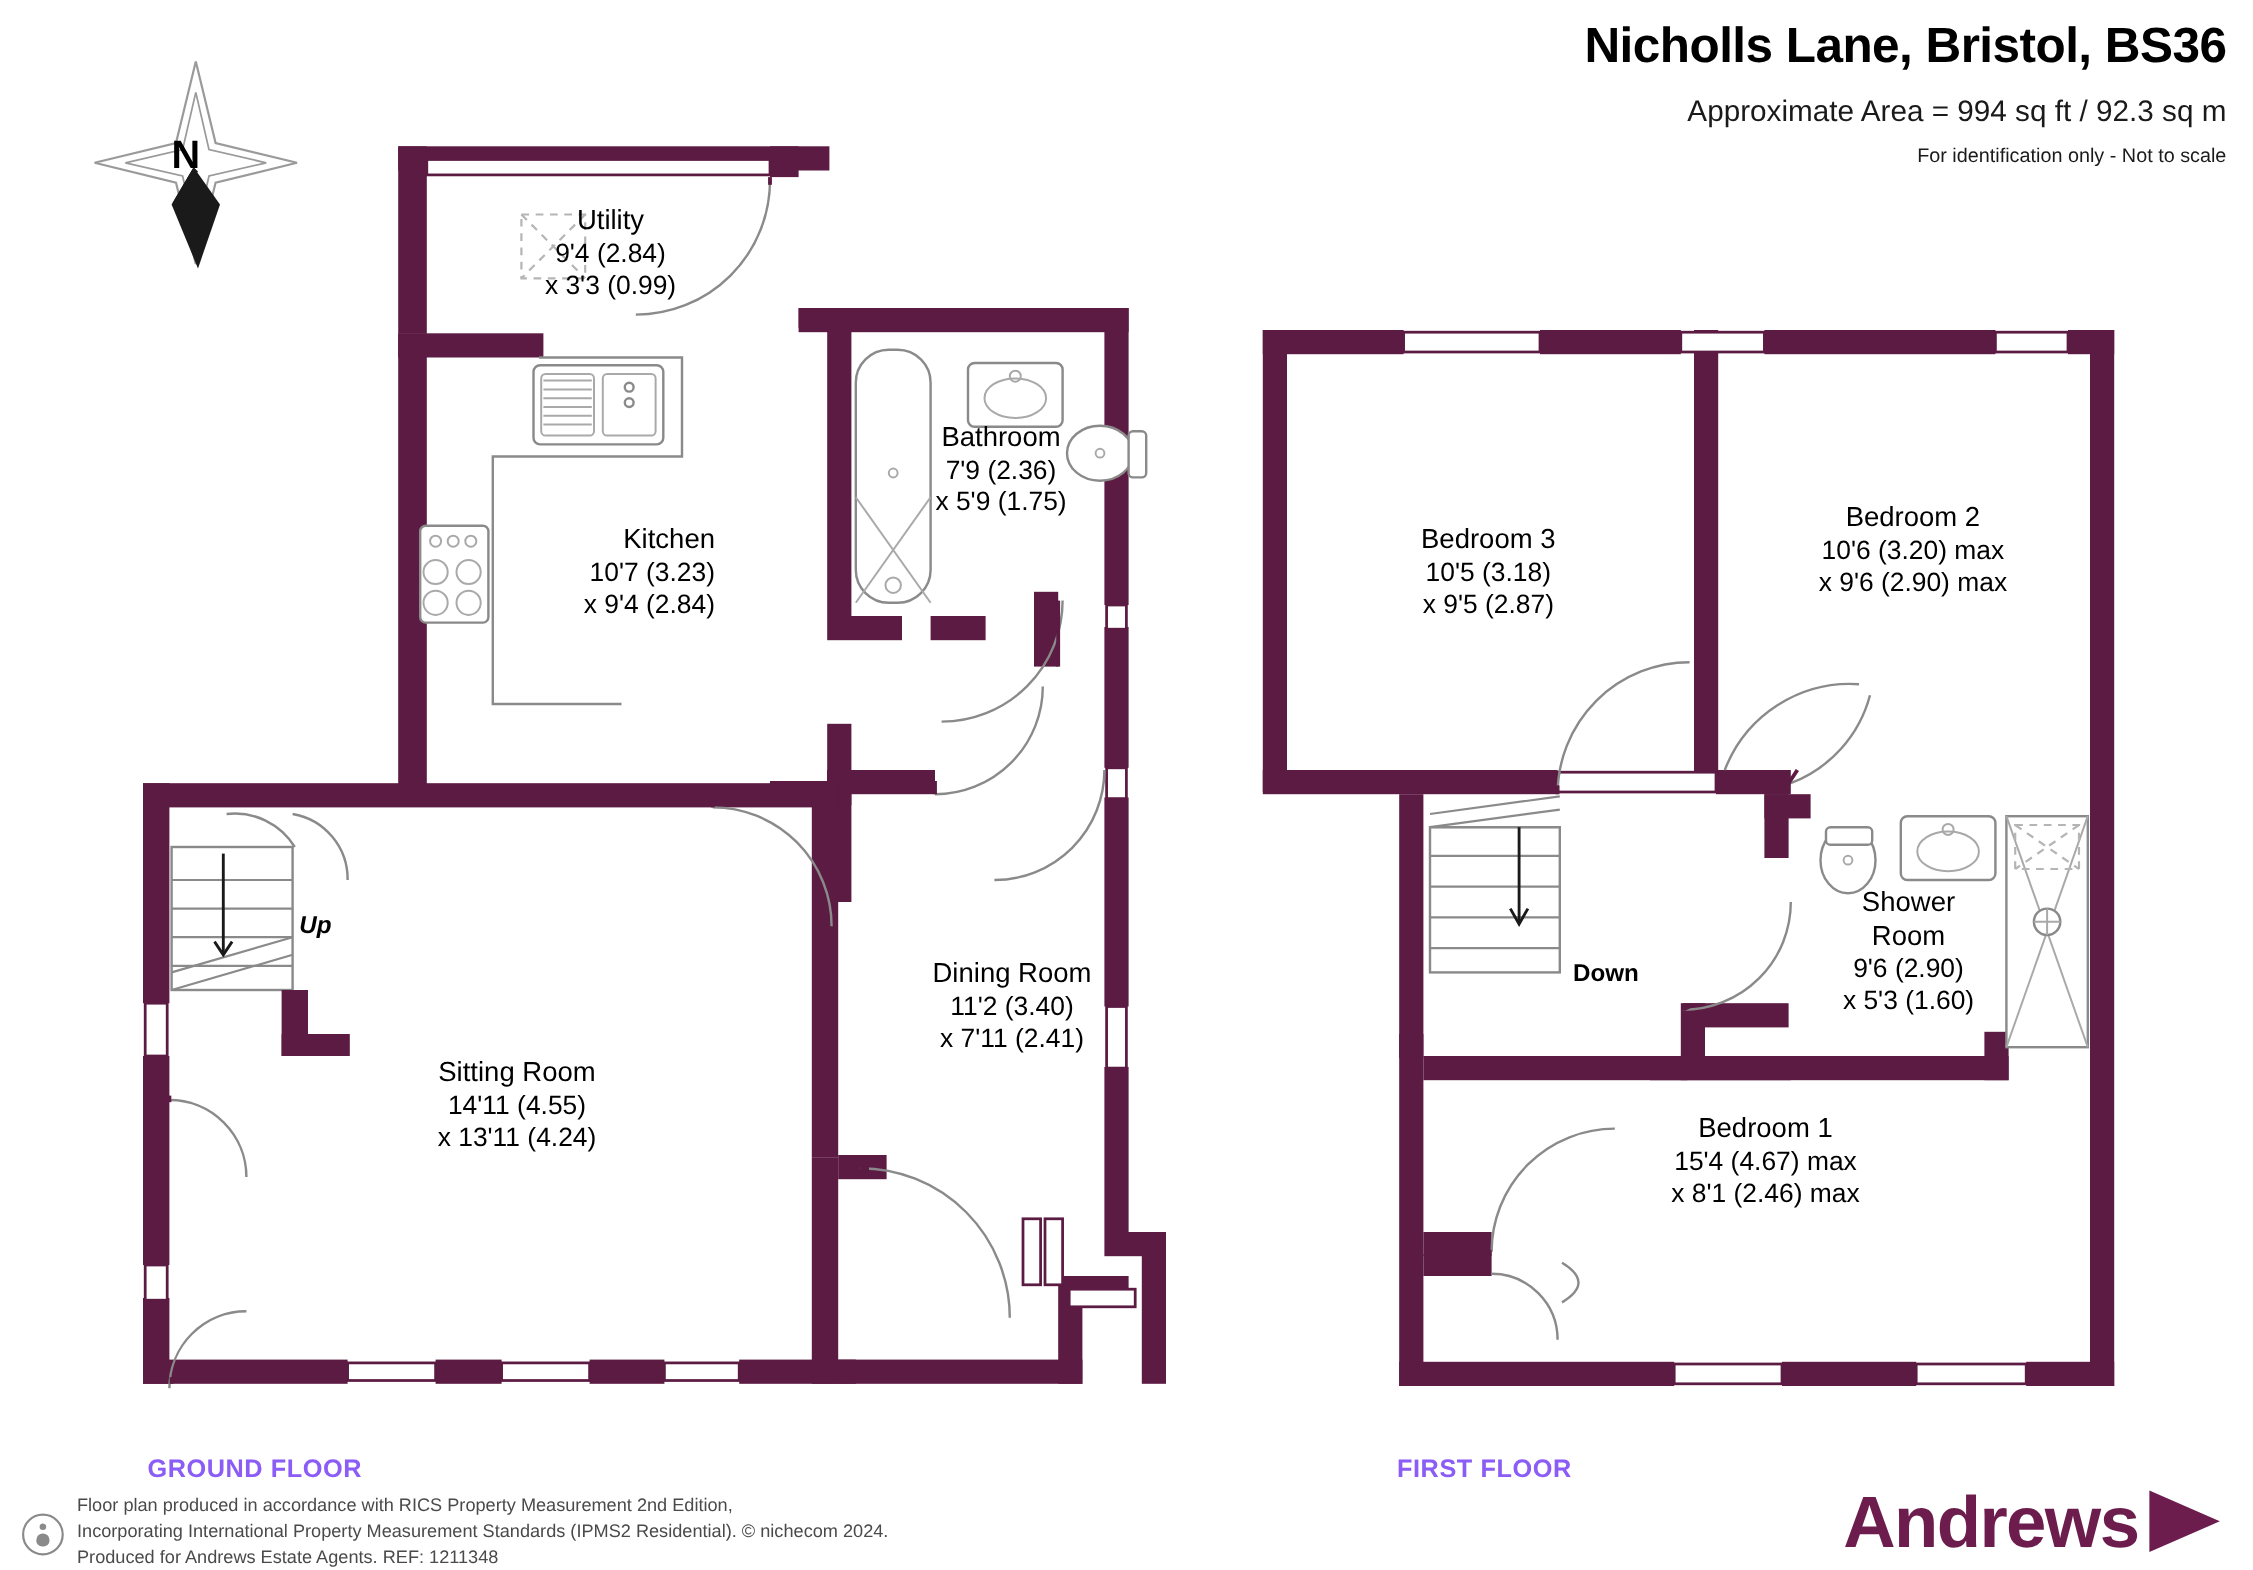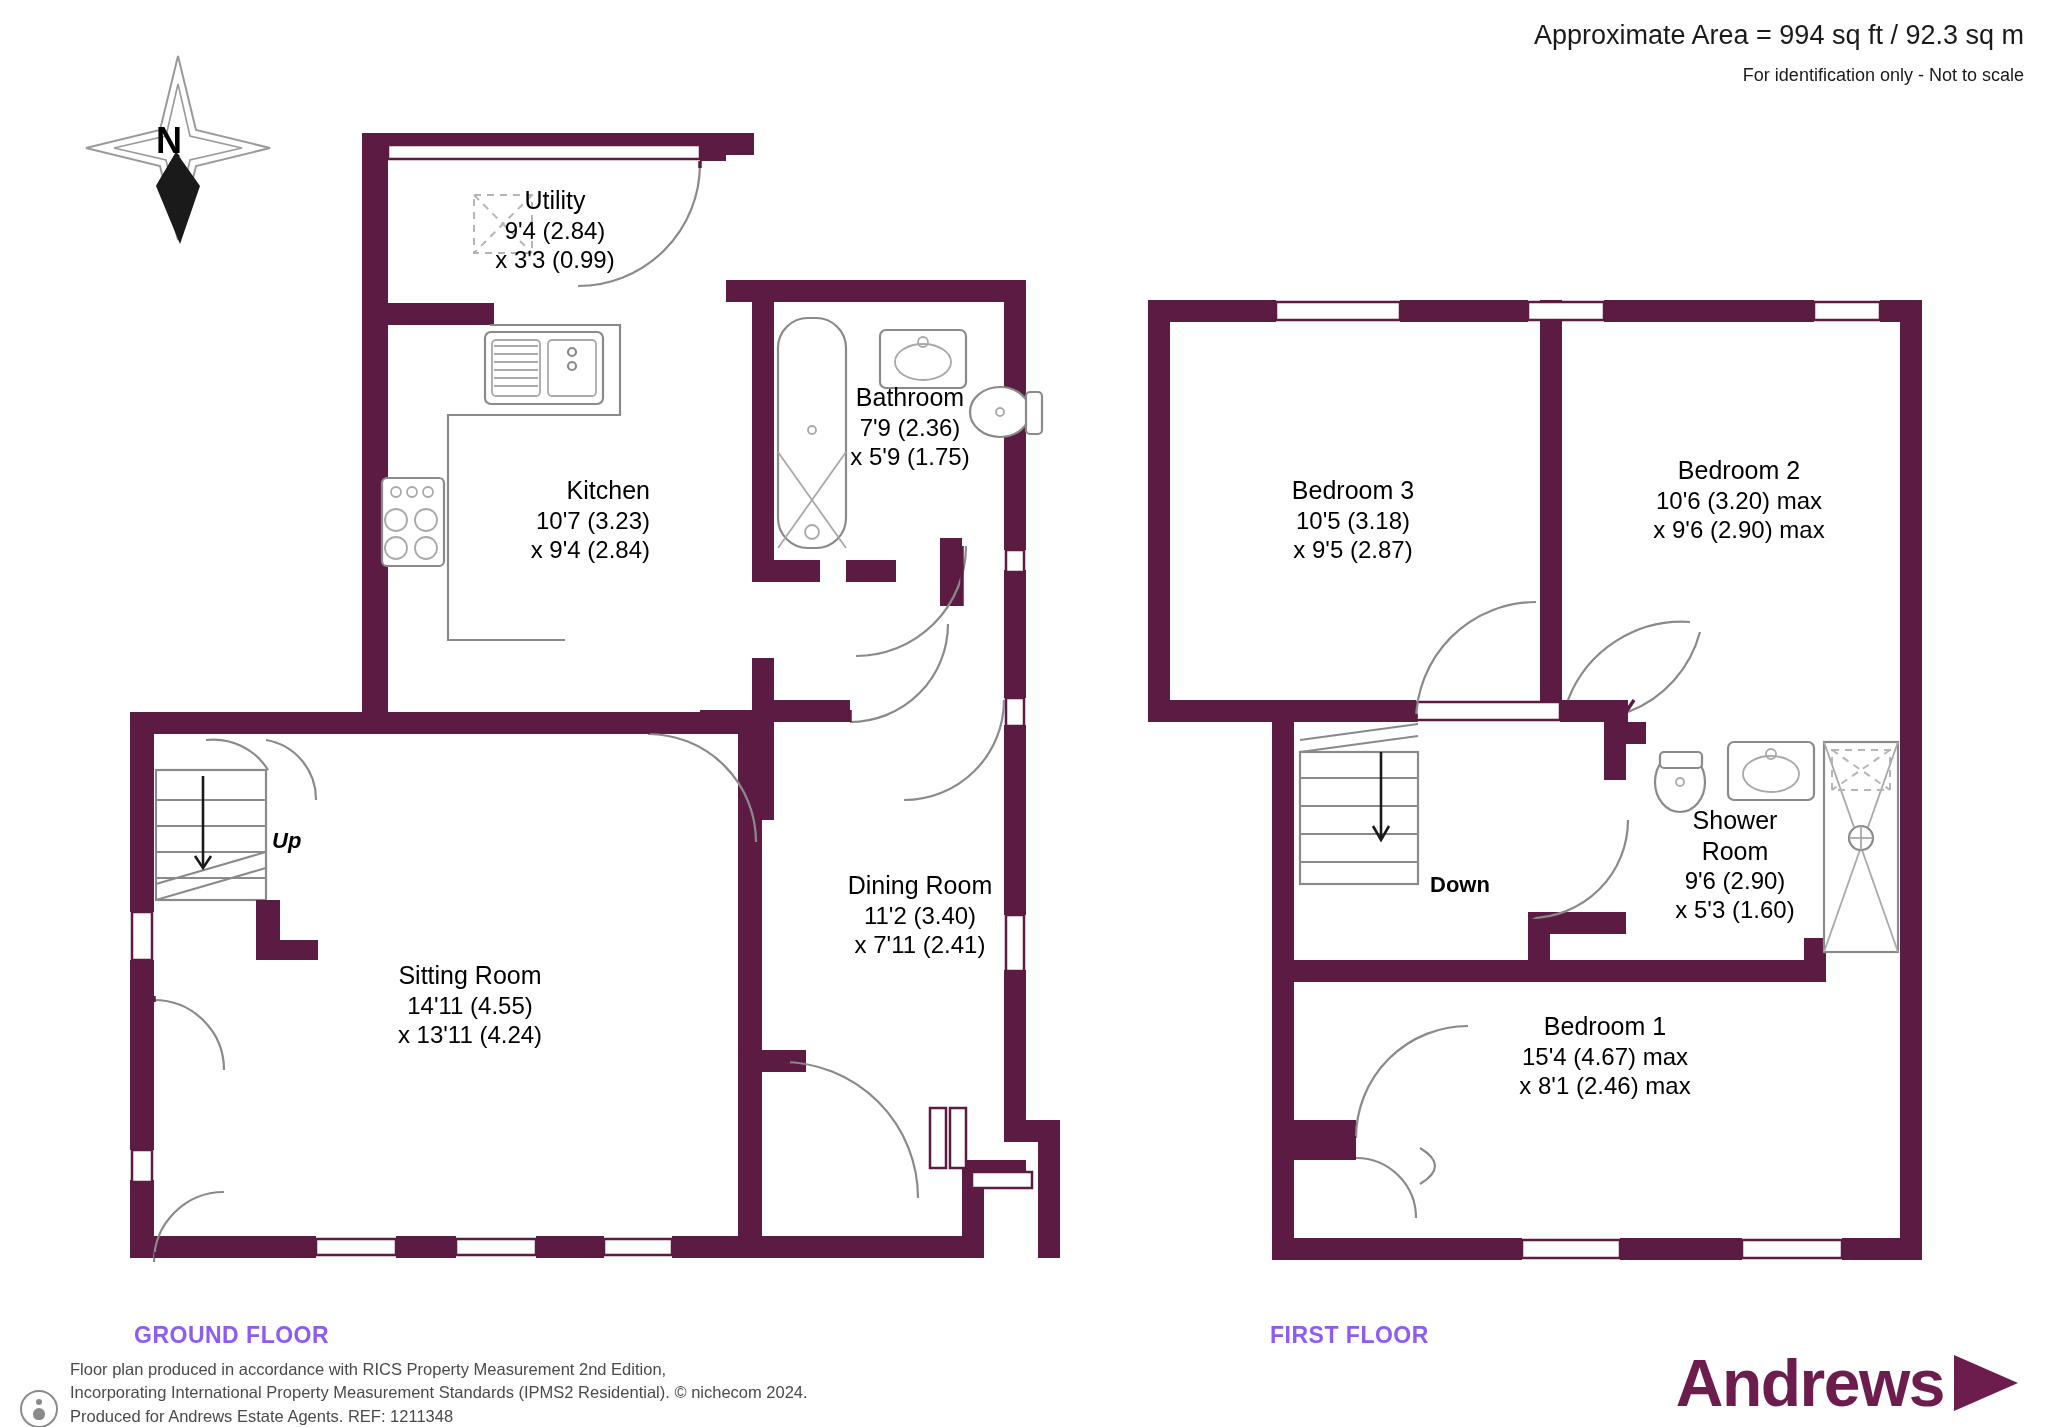--- a/index.html
+++ b/index.html
@@ -81,21 +81,21 @@
     font-weight: bold;
     color: #000;
   }
 
   
   #footer {
     position: absolute;
     left: 20px;
     top: 1358px;
     display: flex;
-    align-items: flex-end;
+    align-items: center;
     gap: 12px;
   }
   #footer-text {
     font-size: 16.5px;
     color: #4a4a4a;
     line-height: 1.42;
     white-space: nowrap;
   }
   #footer-text .ft-line { display: block; }
   #rics-badge {
@@ -436,20 +436,21 @@
 
   <g transform="translate(178,148)">
     <polygon fill="#ffffff" stroke="#9a9a9a" stroke-width="2" points="0,-92 18,-18 92,0 18,18 0,92 -18,18 -92,0 -18,-18"></polygon>
     <polygon fill="#ffffff" stroke="#9a9a9a" stroke-width="1.6" points="0,-64 12,-12 64,0 12,12 0,64 -12,12 -64,0 -12,-12"></polygon>
     <polygon fill="#1a1a1a" points="-2,4 -22,38 2,96 22,38"></polygon>
     <polygon fill="#1a1a1a" points="-2,4 -22,38 2,8"></polygon>
   </g>
 </svg>
 
 <div id="header">
+  <div id="plan-title">Nicholls Lane, Bristol, BS36</div>
   <div id="plan-area">Approximate Area = 994 sq ft / 92.3 sq m</div>
   <div id="plan-note">For identification only - Not to scale</div>
 </div>
 
 <div class="stair-label" style="left:156px; top:120px; font-size:36px;">N</div>
 
 <div class="room-label" style="left:430px; top:185px; width:250px;">
   <span class="rl-name">Utility</span>
   <span class="rl-dim">9'4 (2.84)</span>
   <span class="rl-dim">x 3'3 (0.99)</span>

